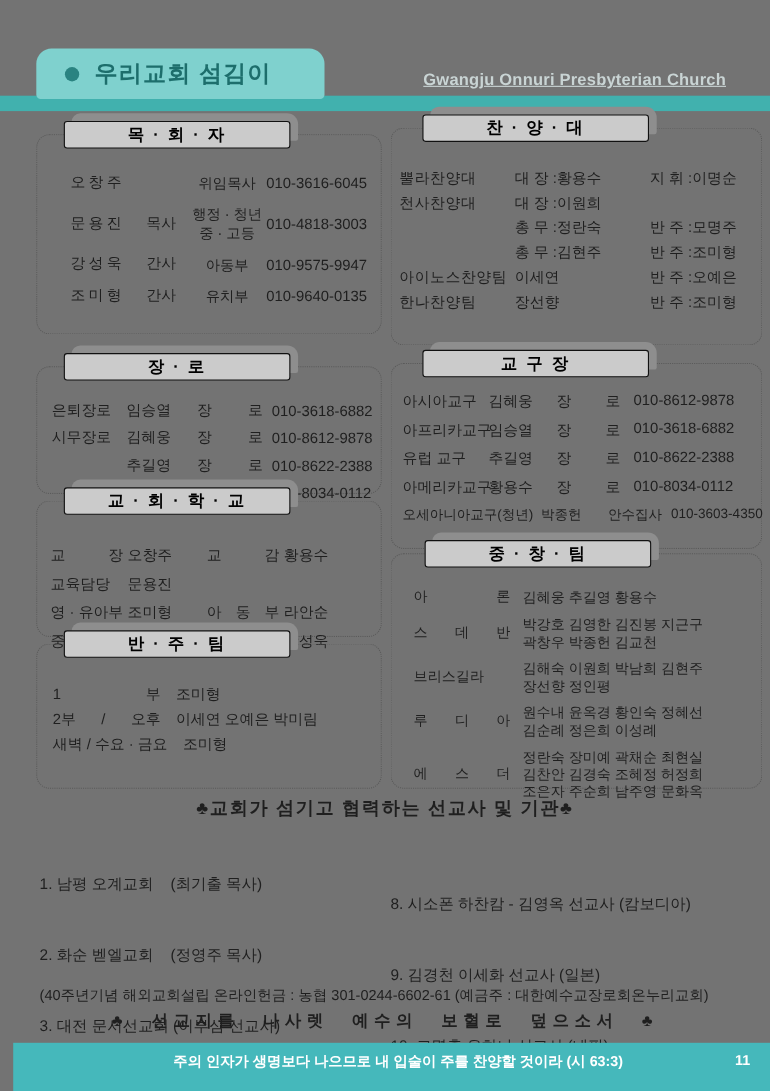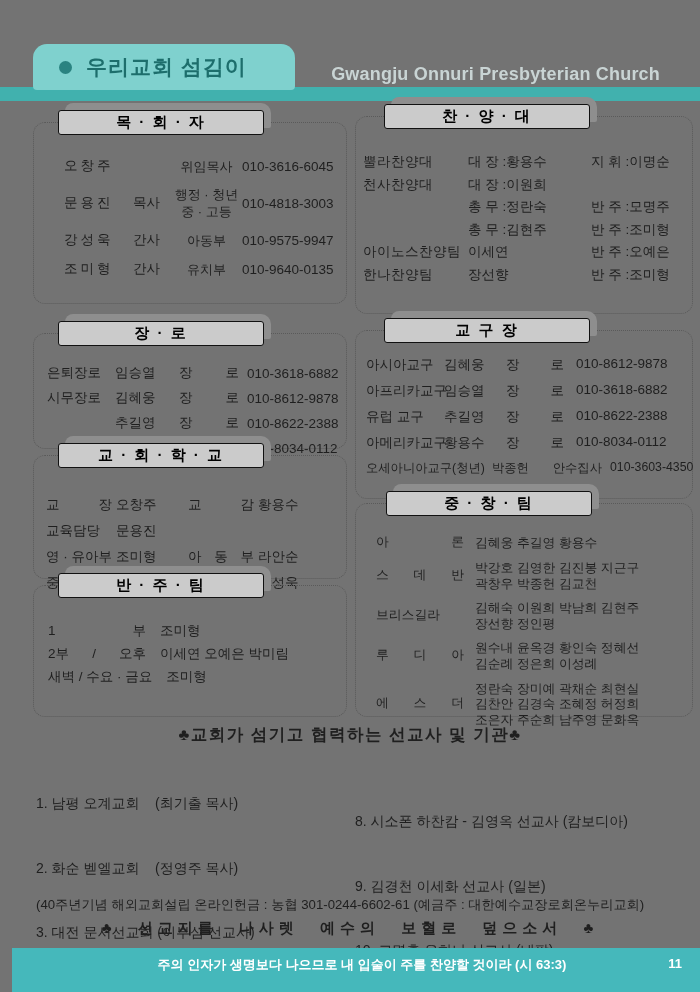--- a/index.html
+++ b/index.html
@@ -10,21 +10,21 @@
   html,body{margin:0;padding:0;}
   body{font-family:"Liberation Sans","DejaVu Sans",sans-serif;background:#fff;}
   .page{position:relative;width:700px;height:992px;background:#737373;overflow:hidden;color:var(--ink);}
 
   
   .teal-bar{position:absolute;left:0;top:87px;width:700px;height:14px;background:var(--teal_bar);}
   .header-badge{position:absolute;left:33px;top:44px;width:262px;height:46px;background:var(--teal_tab);
     border-radius:14px 14px 4px 4px;display:flex;align-items:center;z-index:2;}
   .bullet{width:13px;height:13px;border-radius:50%;background:var(--bullet);margin-left:26px;flex:0 0 auto;}
   .badge-title{margin-left:14px;font-size:21px;font-weight:bold;color:var(--teal_dark);letter-spacing:1px;white-space:nowrap;}
-  .org-name{position:absolute;right:40px;top:64px;font-size:18px;font-weight:600;color:var(--org_gray);letter-spacing:.2px;}
+  .org-name{position:absolute;right:40px;top:64px;font-size:15px;font-weight:600;color:var(--org_gray);letter-spacing:.2px;text-decoration:underline;}
 
   
   .box{position:absolute;border:1.5px dotted #5a5a5a;border-radius:12px;}
   .hdr{position:absolute;top:-13px;left:24px;width:206px;height:25px;z-index:3;}
   .hdr::before{content:"";position:absolute;left:7px;top:-7px;right:-7px;bottom:7px;background:var(--hdr_shadow);
     border-radius:8px 10px 2px 2px;}
   .hdr-inner{position:absolute;inset:0;background:var(--hdr_gray);border:1.6px solid #111;border-radius:3px;
     display:flex;align-items:center;justify-content:center;font-size:15px;font-weight:bold;letter-spacing:2px;color:#000;white-space:nowrap;}
   .body{position:absolute;inset:0;font-size:13.5px;}
   .jl{text-align:justify;text-align-last:justify;}

